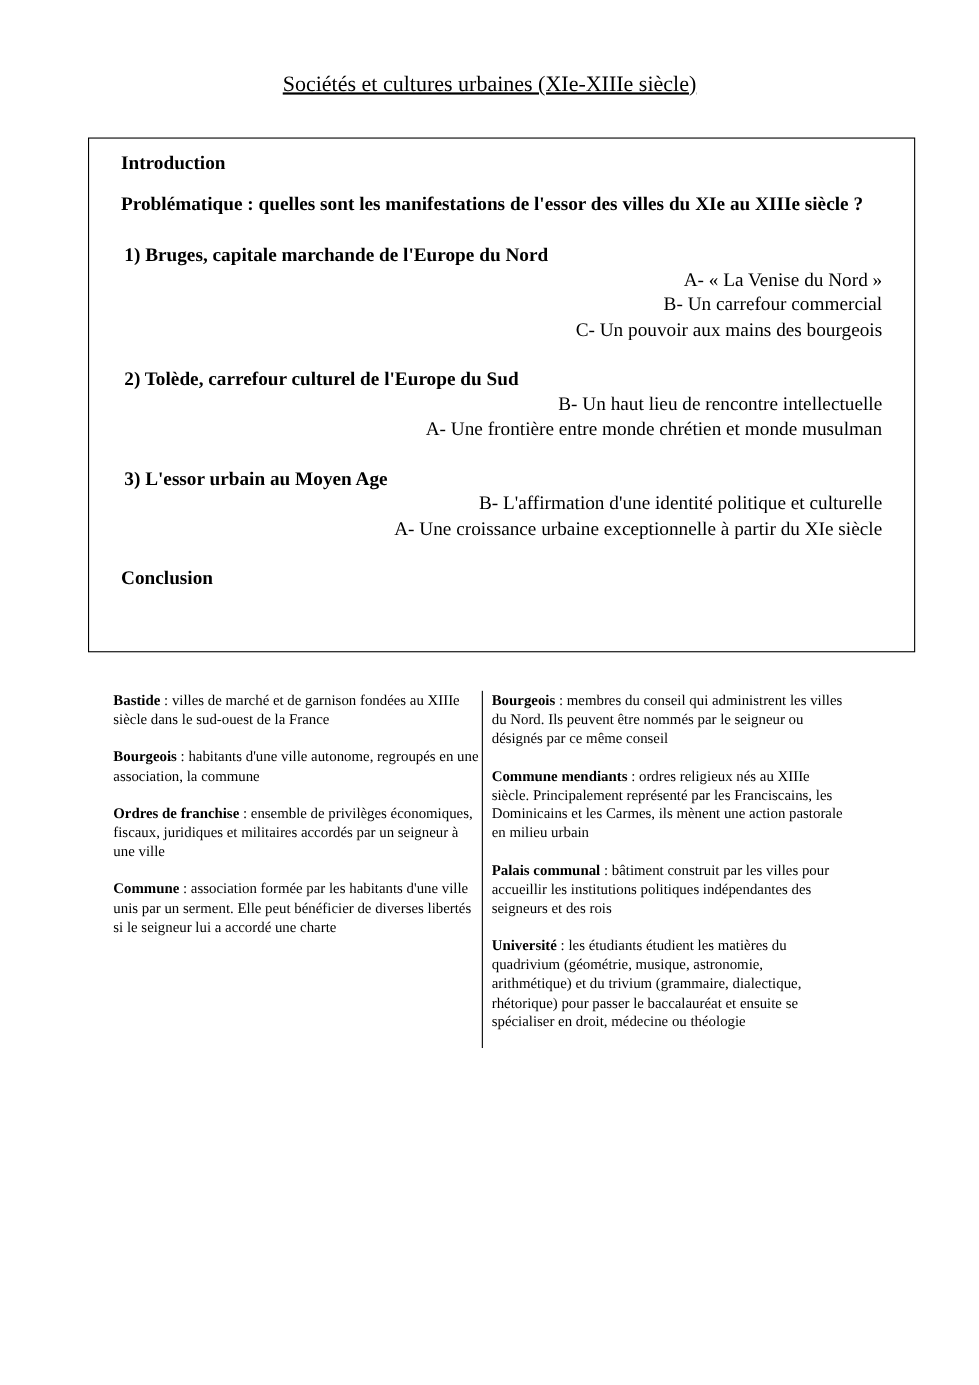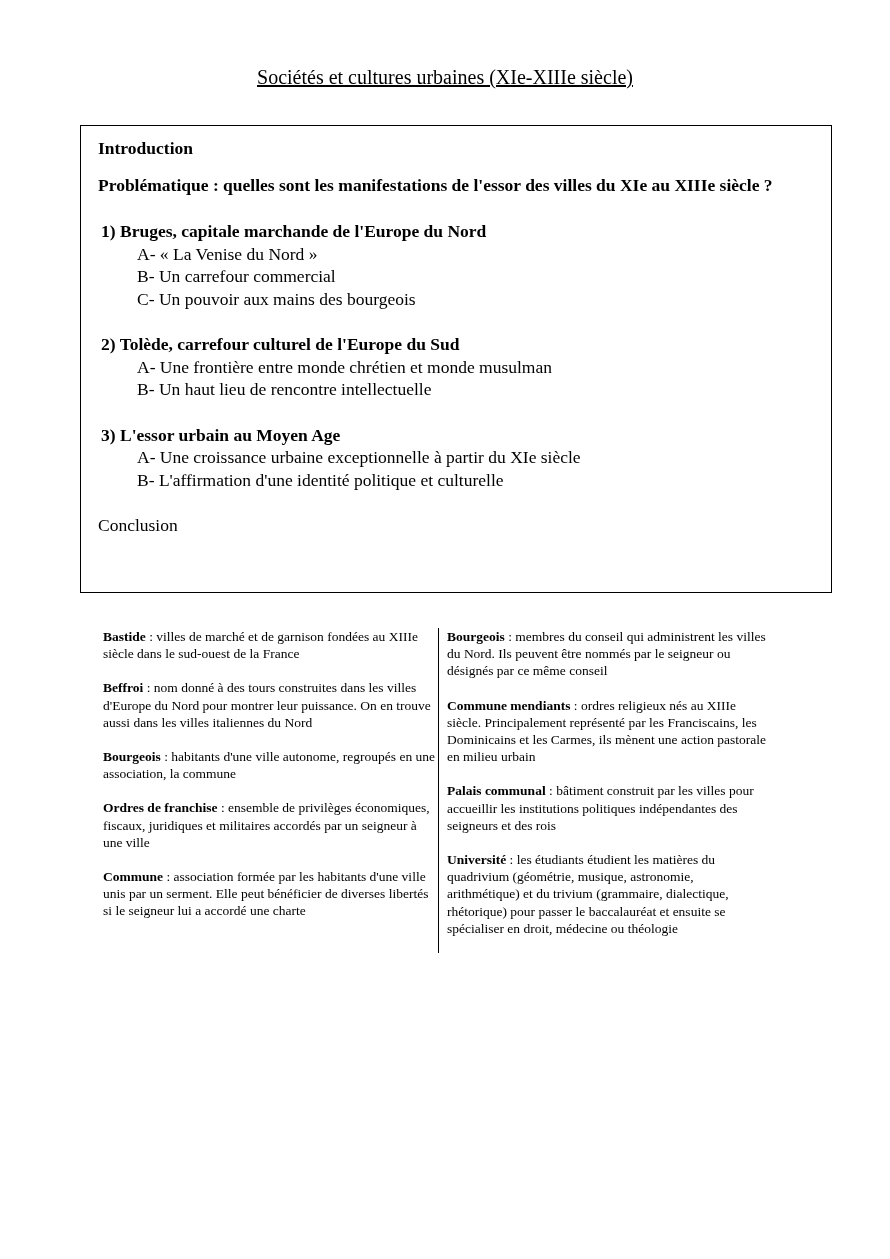--- a/index.html
+++ b/index.html
@@ -29,30 +29,30 @@
   .doc-title .u { text-decoration: underline; }
 
   
   .outline-box {
     position: absolute;
     left: 80px;
     top: 125px;
     width: 752px;
     height: 468px;
     border: 1px solid #000000;
-    padding: 11px 17px;
+    padding: 11px 29px;
     font-size: 17.5px;
     line-height: 22.5px;
   }
   .ob-intro { font-weight: bold; margin-bottom: 14px; }
   .ob-problematique { font-weight: bold; margin-bottom: 24px; }
   .ob-section { margin-bottom: 23px; }
   .ob-sec-heading { font-weight: bold; margin-left: 3px; }
-  .ob-item { margin-left: 39px; }
-  .ob-conclusion { font-weight: normal; }
+  .ob-item { margin-left: 26px; text-align: right; }
+  .ob-conclusion { font-weight: bold; }
 
   
   .glossary {
     position: absolute;
     left: 103px;
     top: 628px;
     display: flex;
     font-size: 13.5px;
     line-height: 17.2px;
   }
@@ -102,38 +102,37 @@
 
     <div class="ob-section">
       <p class="ob-sec-heading">1) Bruges, capitale marchande de l'Europe du Nord</p>
       <p class="ob-item">A- « La Venise du Nord »</p>
       <p class="ob-item">B- Un carrefour commercial</p>
       <p class="ob-item">C- Un pouvoir aux mains des bourgeois</p>
     </div>
 
     <div class="ob-section">
       <p class="ob-sec-heading">2) Tolède, carrefour culturel de l'Europe du Sud</p>
+      <p class="ob-item">B- Un haut lieu de rencontre intellectuelle</p>
       <p class="ob-item">A- Une frontière entre monde chrétien et monde musulman</p>
-      <p class="ob-item">B- Un haut lieu de rencontre intellectuelle</p>
     </div>
 
     <div class="ob-section">
       <p class="ob-sec-heading">3) L'essor urbain au Moyen Age</p>
+      <p class="ob-item">B- L'affirmation d'une identité politique et culturelle</p>
       <p class="ob-item">A- Une croissance urbaine exceptionnelle à partir du XIe siècle</p>
-      <p class="ob-item">B- L'affirmation d'une identité politique et culturelle</p>
     </div>
 
     <p class="ob-conclusion">Conclusion</p>
   </div>
 
   <div class="glossary">
 
     <div class="g-col-left">
       <div class="g-entry"><span class="g-term">Bastide</span><span> : </span><span>villes de marché et de garnison fondées au XIIIe siècle dans le sud-ouest de la France</span></div>
-      <div class="g-entry"><span class="g-term">Beffroi</span><span> : </span><span>nom donné à des tours construites dans les villes d'Europe du Nord pour montrer leur puissance. On en trouve aussi dans les villes italiennes du Nord</span></div>
       <div class="g-entry"><span class="g-term">Bourgeois</span><span> : </span><span>habitants d'une ville autonome, regroupés en une association, la commune</span></div>
       <div class="g-entry"><span class="g-term">Ordres de franchise</span><span> : </span><span>ensemble de privilèges économiques, fiscaux, juridiques et militaires accordés par un seigneur à une ville</span></div>
       <div class="g-entry"><span class="g-term">Commune</span><span> : </span><span>association formée par les habitants d'une ville unis par un serment. Elle peut bénéficier de diverses libertés si le seigneur lui a accordé une charte</span></div>
     </div>
 
     <div class="g-col-right">
       <div class="g-entry"><span class="g-term">Bourgeois</span><span> : </span><span>membres du conseil qui administrent les villes du Nord. Ils peuvent être nommés par le seigneur ou désignés par ce même conseil</span></div>
       <div class="g-entry"><span class="g-term">Commune mendiants</span><span> : </span><span>ordres religieux nés au XIIIe siècle. Principalement représenté par les Franciscains, les Dominicains et les Carmes, ils mènent une action pastorale en milieu urbain</span></div>
       <div class="g-entry"><span class="g-term">Palais communal</span><span> : </span><span>bâtiment construit par les villes pour accueillir les institutions politiques indépendantes des seigneurs et des rois</span></div>
       <div class="g-entry"><span class="g-term">Université</span><span> : </span><span>les étudiants étudient les matières du quadrivium (géométrie, musique, astronomie, arithmétique) et du trivium (grammaire, dialectique, rhétorique) pour passer le baccalauréat et ensuite se spécialiser en droit, médecine ou théologie</span></div>

